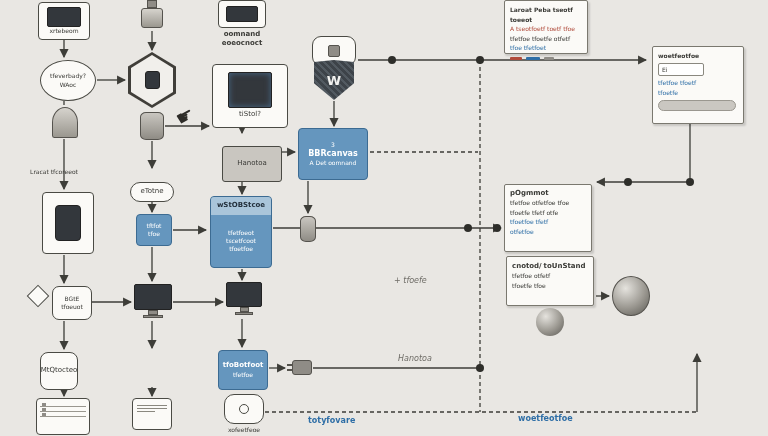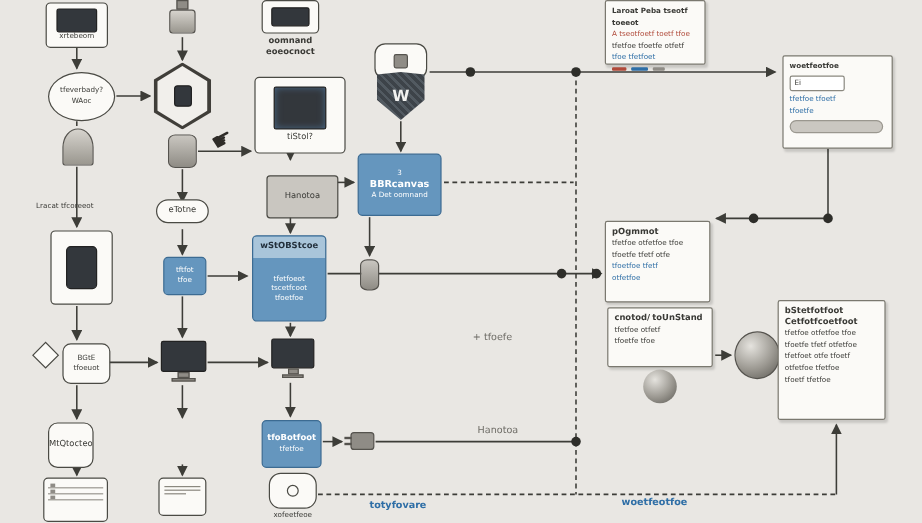--- a/index.html
+++ b/index.html
@@ -33,21 +33,21 @@
   .hexo{clip-path:polygon(50% 0,100% 26%,100% 74%,50% 100%,0 74%,0 26%);background:#403e39;display:flex;align-items:center;justify-content:center}
   .hexi{clip-path:polygon(50% 0,100% 26%,100% 74%,50% 100%,0 74%,0 26%);background:#f1efeb;width:calc(100% - 6px);height:calc(100% - 6px);display:flex;align-items:center;justify-content:center}
   .diam{border:1.6px solid var(--node-border);background:var(--paper);transform:rotate(45deg)}
   .shield{clip-path:polygon(0 5%,50% 0,100% 5%,100% 58%,50% 100%,0 58%);
           background:repeating-linear-gradient(45deg,#3d4349 0 3px,#525a61 3px 5px);
           color:#f2f2f0;display:flex;align-items:center;justify-content:center;font-weight:bold;font-size:13px}
   .ball{border-radius:50%;background:radial-gradient(circle at 35% 30%,#e5e3de,#9b9891 55%,#686660 90%)}
   .chip{display:inline-block;height:3px;border-radius:1px;margin-right:2px;vertical-align:middle}
   .bar{background:#cac7c1;border:1px solid #9a978f;border-radius:6px}
   .inputbox{background:#fff;border:1px solid #8a887f;border-radius:2px;font-size:6px;padding:1px 3px}
-  .note{color:#6e6c66}
+  .note{font-style:italic;color:#6e6c66}
   .hand{font-size:20px;color:#2e2c28;transform:rotate(-28deg);display:inline-block}
   .plug{width:20px;height:15px;background:#8f8c86;border:1.2px solid #55534e;border-radius:3px;position:relative}
   .plug::before,.plug::after{content:"";position:absolute;left:-6px;width:6px;height:2px;background:#55534e}
   .plug::before{top:3px}.plug::after{bottom:3px}
   .listrow{height:5px;border-bottom:1px solid #9a978f;display:flex;align-items:center;gap:2px;padding:0 2px}
   .sq{width:4px;height:3px;background:#8f8c86}
   .hr{height:1px;background:#8a887f;margin:2px 0}
 </style>
 </head>
 <body>
@@ -161,21 +161,21 @@
   <div class="node hexo" style="left:128px;top:52px;width:48px;height:56px">
     <div class="hexi">
       <div class="monpane" style="width:15px;height:18px;border-radius:3px"></div>
     </div>
   </div>
 
   <div class="node cyl" style="left:140px;top:112px;width:24px;height:28px"></div>
 
   <span class="lbl hand" style="left:176px;top:104px">☛</span>
 
-  <div class="node paper center" style="left:130px;top:166px;width:44px;height:20px;border-radius:10px">
+  <div class="node paper center" style="left:130px;top:182px;width:44px;height:20px;border-radius:10px">
     <span class="t7">eTotne</span>
   </div>
 
   <div class="node bluebox colc" style="left:136px;top:214px;width:36px;height:32px">
     <span class="t6">tftfot</span>
     <span class="t6">tfoe</span>
   </div>
 
   <div class="node" style="left:134px;top:284px;width:38px;height:36px">
     <div class="monpane" style="width:38px;height:26px"></div>
@@ -289,27 +289,18 @@
   <div class="node docbox" style="left:506px;top:256px;width:88px;height:50px">
     <span class="t7 b">cnotod/</span>
     <span class="t7 b">toUnStand</span>
     <div>tfetfoe otfetf</div>
     <div>tfoetfe tfoe</div>
   </div>
   <div class="node ball" style="left:536px;top:308px;width:28px;height:28px"></div>
 
   <div class="node ball" style="left:612px;top:276px;width:38px;height:40px;border:1.4px solid #55534e"></div>
 
-  <div class="node docbox" style="left:648px;top:250px;width:90px;height:100px">
-    <div class="t7 b">bStetfotfoot</div>
-    <div class="t7 b">Cetfotfcoetfoot</div>
-    <div>tfetfoe otfetfoe tfoe</div>
-    <div>tfoetfe tfetf otfetfoe</div>
-    <div>tfetfoet otfe tfoetf</div>
-    <div>otfetfoe tfetfoe</div>
-    <div>tfoetf tfetfoe</div>
-  </div>
 
   <div class="lbl t8 note" style="left:394px;top:276px">+ tfoefe</div>
   <div class="lbl t8 note" style="left:398px;top:354px">Hanotoa</div>
   <div class="lbl t8 b" style="left:516px;top:414px;color:var(--blue-text);background:var(--bg);padding:0 2px">woetfeotfoe</div>
 
 </div>
 
 </body></html>

